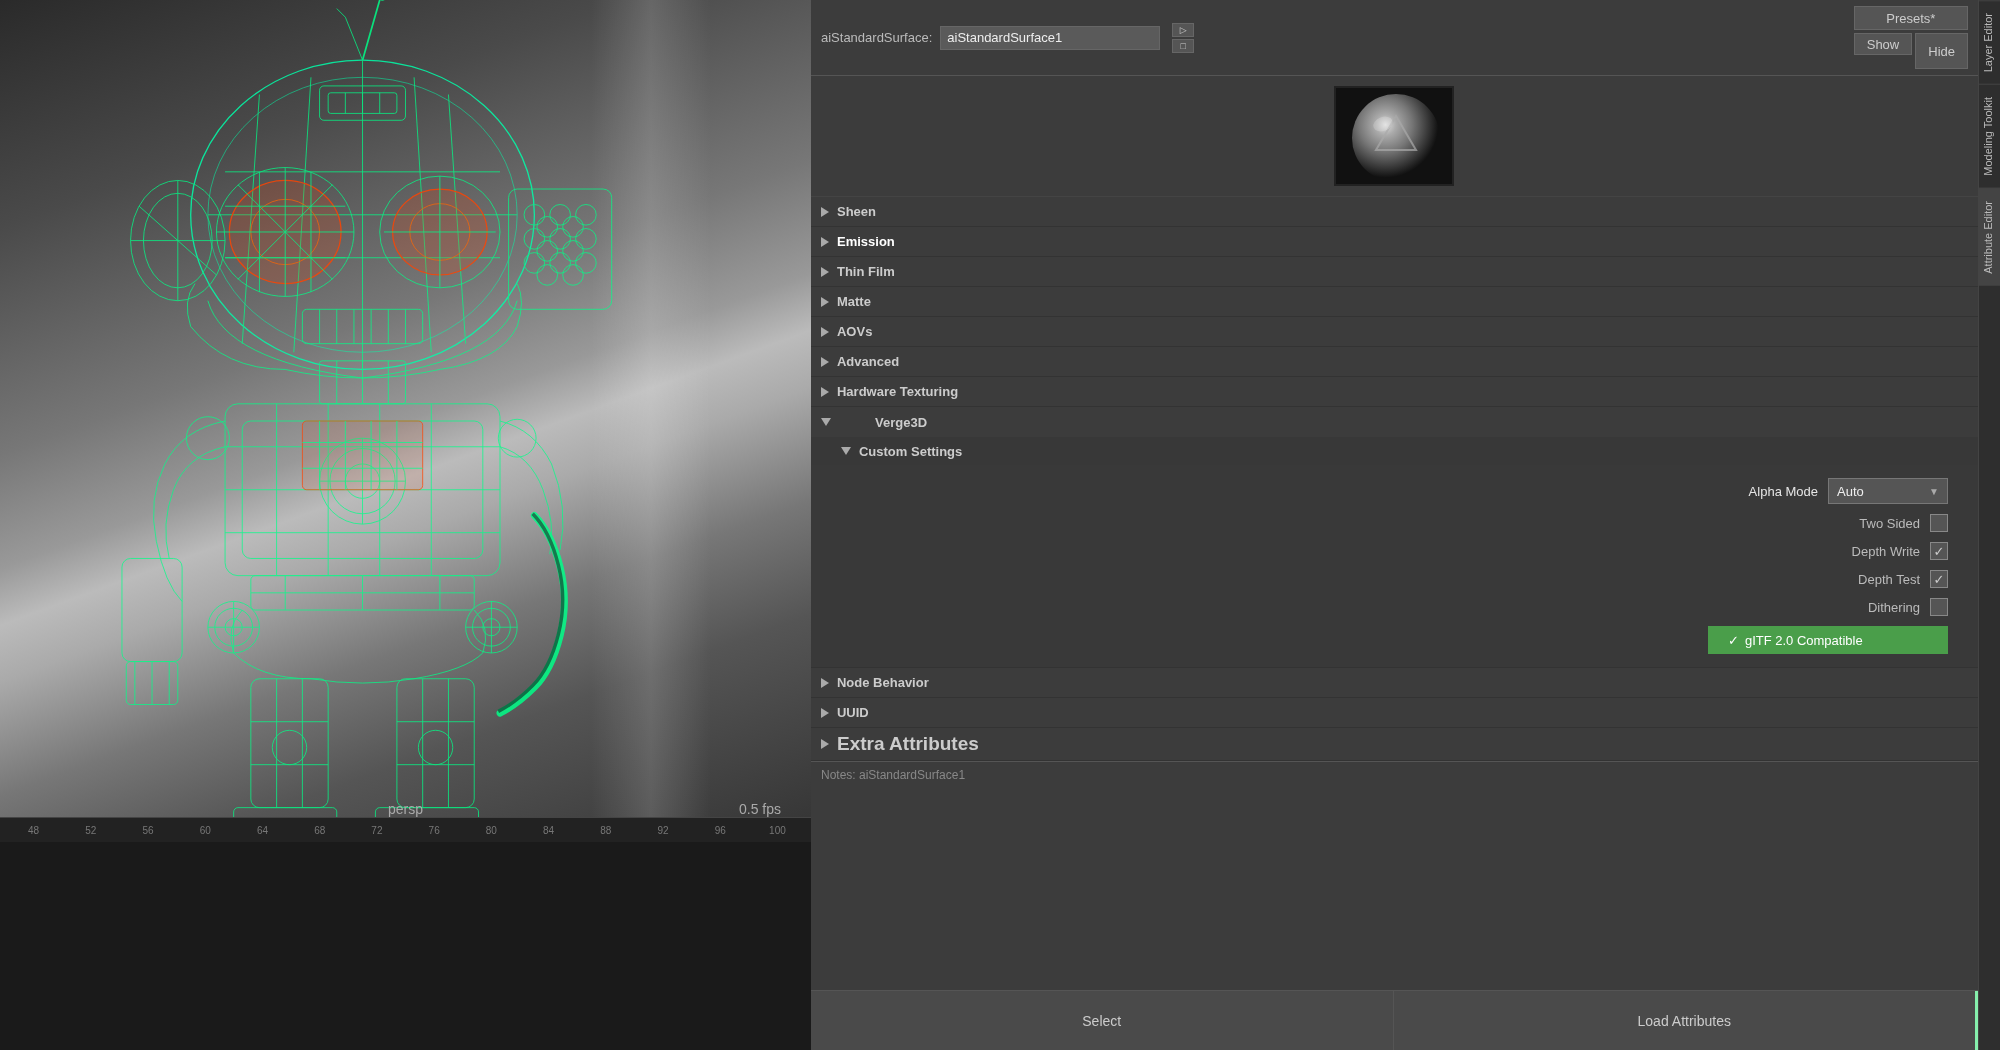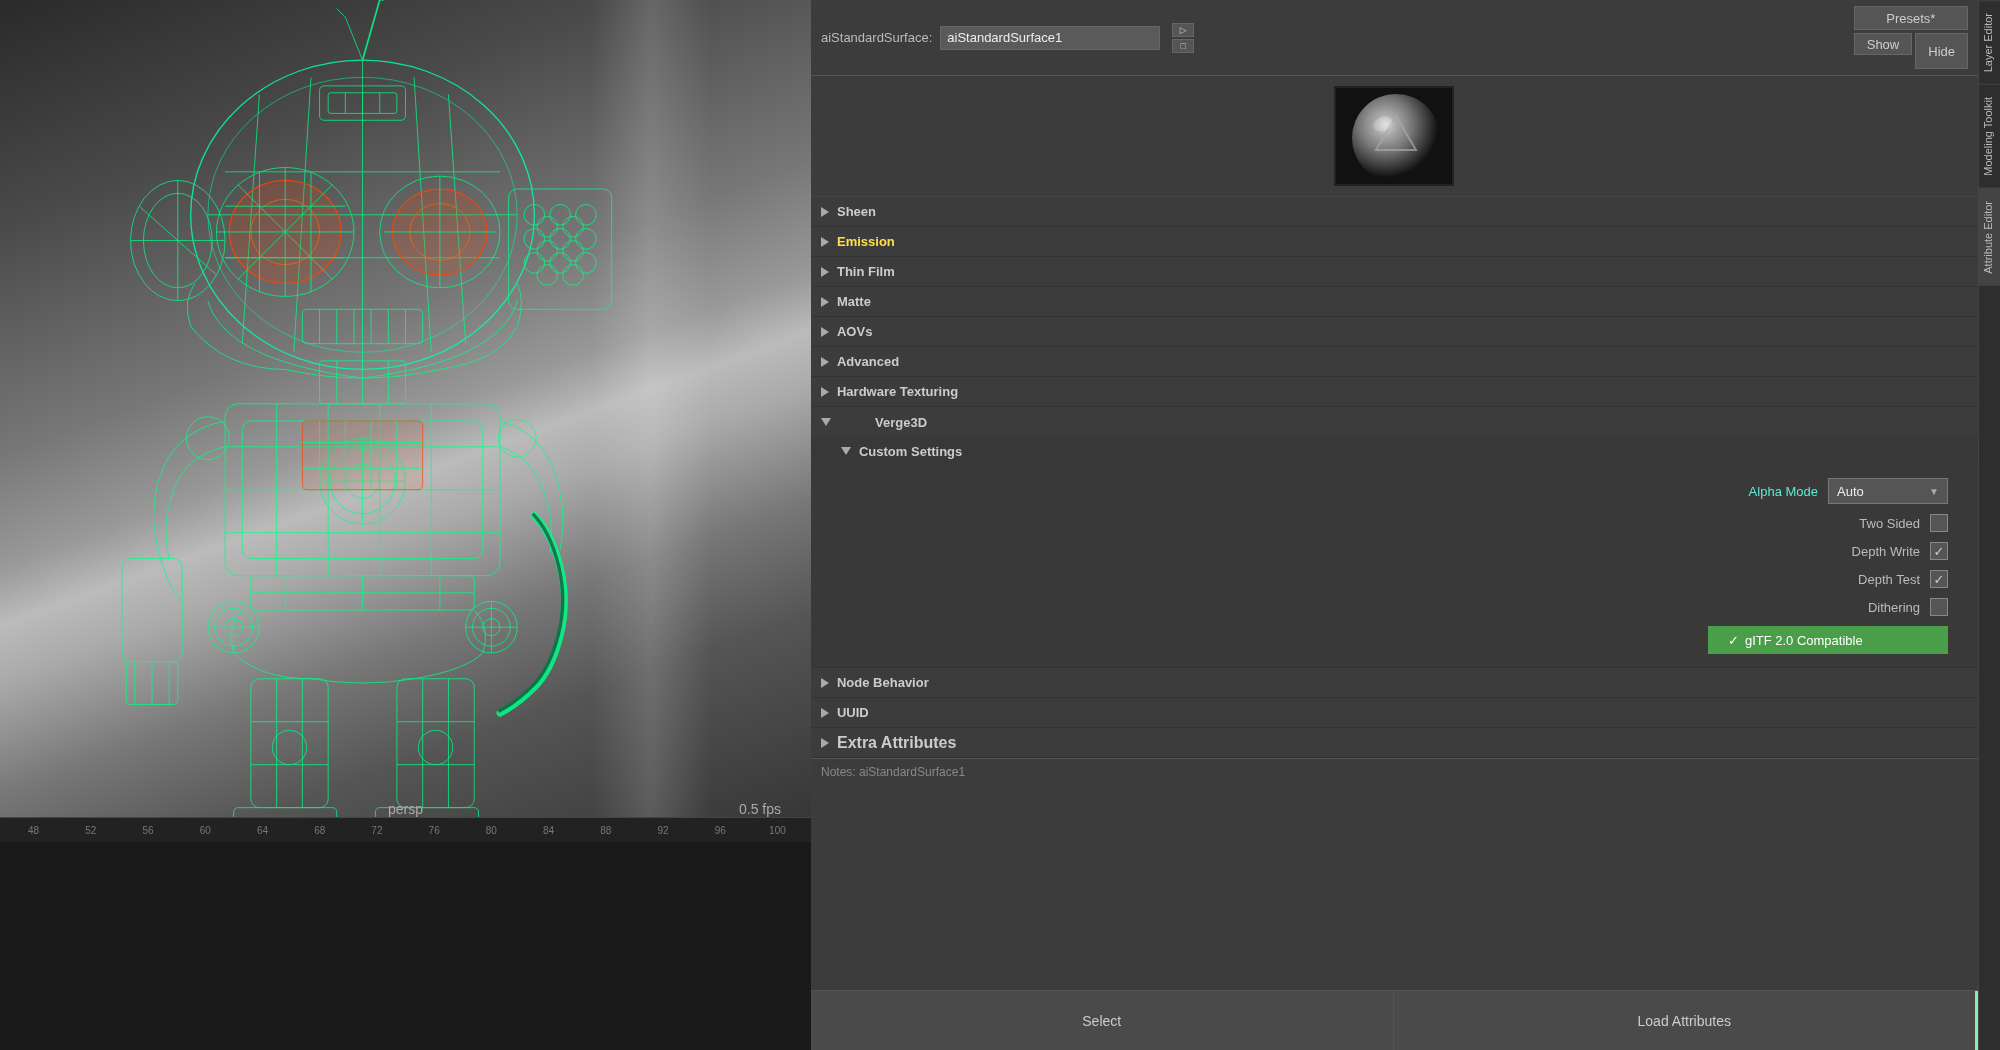--- a/index.html
+++ b/index.html
@@ -322,21 +322,21 @@
 
     <div style="flex:1;overflow-y:auto;overflow-x:hidden;position:relative;">
 
       <div style="display:flex;align-items:center;padding:5px 10px;cursor:pointer;border-bottom:1px solid #333;background:#3c3c3c;min-height:30px;">
         <span class="triangle-right"></span>
         <span style="font-weight:bold;color:#ccc;font-size:13px;">Sheen</span>
       </div>
 
       <div style="display:flex;align-items:center;padding:5px 10px;cursor:pointer;border-bottom:1px solid #333;background:#3c3c3c;min-height:30px;">
         <span class="triangle-right"></span>
-        <span style="font-weight:bold;color:#fde047;font-size:13px;">Emission</span>
+        <span style="font-weight:bold;color:#ffffff;font-size:13px;">Emission</span>
       </div>
 
       <div style="display:flex;align-items:center;padding:5px 10px;cursor:pointer;border-bottom:1px solid #333;background:#3c3c3c;min-height:30px;">
         <span class="triangle-right"></span>
         <span style="font-weight:bold;color:#ccc;font-size:13px;">Thin Film</span>
       </div>
 
 
       <div style="display:flex;align-items:center;padding:5px 10px;cursor:pointer;border-bottom:1px solid #333;background:#3c3c3c;min-height:30px;">
         <span class="triangle-right"></span>
@@ -366,21 +366,21 @@
 
         <div style="background:#393939;">
           <div style="display:flex;align-items:center;padding:5px 30px;cursor:pointer;background:#383838;min-height:28px;">
             <span class="triangle-down"></span>
             <span style="font-weight:bold;color:#ccc;font-size:13px;">Custom Settings</span>
           </div>
 
           <div style="padding:8px 10px;">
 
             <div style="display:flex;align-items:center;justify-content:flex-end;padding:5px 20px;gap:10px;">
-              <span style="color:#5eead4;font-size:13px;">Alpha Mode</span>
+              <span style="color:#e5e5e5;font-size:13px;">Alpha Mode</span>
               <div style="background:#555;border:1px solid #777;color:#eee;padding:2px 8px;font-size:13px;width:120px;height:26px;cursor:pointer;display:flex;align-items:center;justify-content:space-between;">
                 <span>Auto</span>
                 <span style="font-size:10px;color:#aaa;">▼</span>
               </div>
             </div>
 
             <div style="display:flex;align-items:center;justify-content:flex-end;padding:5px 20px;gap:10px;">
               <span style="color:#bbb;font-size:13px;">Two Sided</span>
               <div style="width:18px;height:18px;background:#555;border:1px solid #888;display:flex;align-items:center;justify-content:center;cursor:pointer;">
               </div>
@@ -422,21 +422,21 @@
         <span style="font-weight:bold;color:#ccc;font-size:13px;">Node Behavior</span>
       </div>
 
       <div style="display:flex;align-items:center;padding:5px 10px;cursor:pointer;border-bottom:1px solid #333;background:#3c3c3c;min-height:30px;">
         <span class="triangle-right"></span>
         <span style="font-weight:bold;color:#ccc;font-size:13px;">UUID</span>
       </div>
 
       <div style="display:flex;align-items:center;padding:5px 10px;cursor:pointer;border-bottom:1px solid #333;background:#3c3c3c;min-height:30px;">
         <span class="triangle-right"></span>
-        <span style="font-weight:bold;color:#ccc;font-size:16px;">Extra Attributes</span>
+        <span style="font-weight:bold;color:#ccc;font-size:19px;">Extra Attributes</span>
       </div>
 
       <div style="padding:6px 10px;color:#888;font-size:12px;border-top:1px solid #555;background:#3c3c3c;min-height:30px;">
         <span>Notes: aiStandardSurface1</span>
       </div>
 
     </div>
 
     <div style="height:60px;background:#3c3c3c;border-top:1px solid #555;display:flex;align-items:stretch;flex-shrink:0;">
       <button style="flex:1;background:#4a4a4a;border:none;border-right:1px solid #555;color:#ccc;font-size:14px;cursor:pointer;">Select</button>

